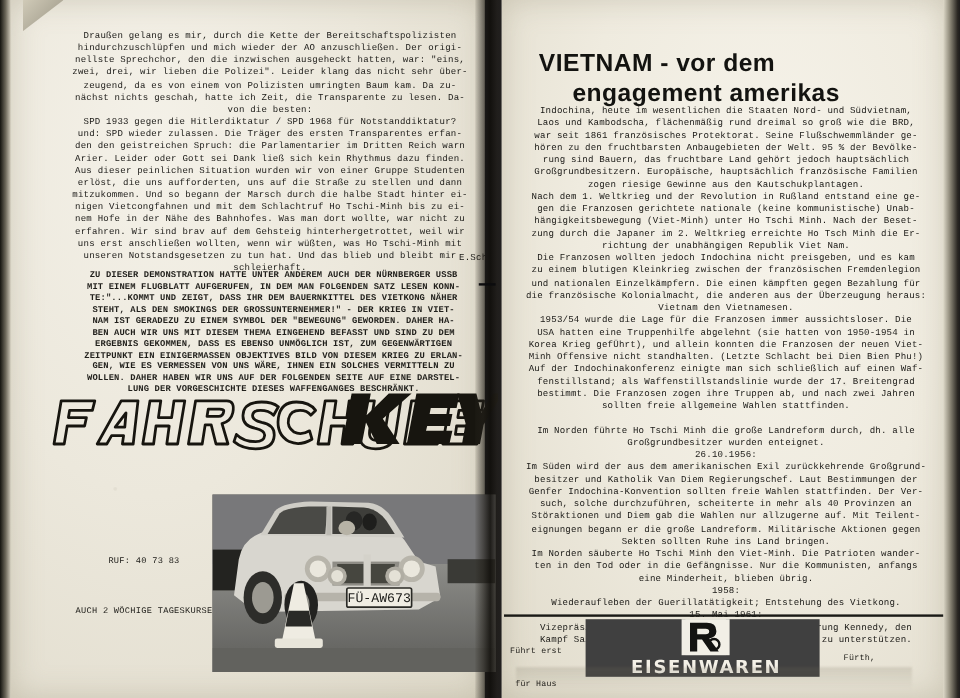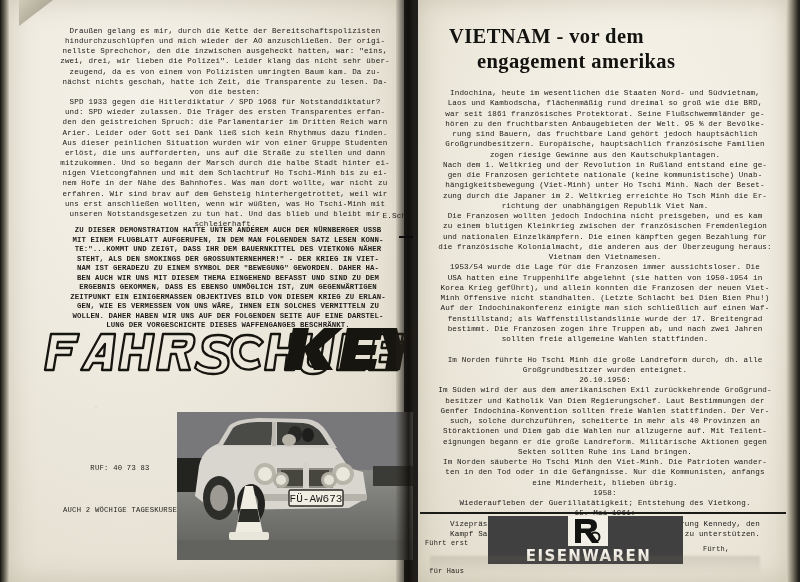--- a/index.html
+++ b/index.html
@@ -60,22 +60,22 @@
         white-space:pre-wrap;text-align:center;}
   #left-body-1{left:30px;top:26px;width:372px;font-size:7.55px;line-height:10.15px;letter-spacing:.18px;}
   #left-body-2{left:30px;top:226px;width:378px;font-size:7.35px;line-height:9.55px;letter-spacing:.1px;
      font-weight:bold;color:#201f1b;}
   .sig{position:absolute;left:30px;top:212px;width:372px;text-align:right;
      font-size:7.6px;letter-spacing:.2px;}
 
   #right-body{left:425px;top:88px;width:360px;font-size:7.6px;line-height:10.25px;letter-spacing:.14px;}
 
   
-  .headline{position:absolute;left:425px;top:24px;width:360px;
-     font-family:Liberation Serif, serif;
+  .headline{position:absolute;left:425px;top:40px;width:360px;
+     font-family:Liberation Sans, sans-serif;
      font-weight:bold;font-size:20.5px;line-height:25px;color:#131310;
      letter-spacing:.4px;}
   .hl1{display:block;padding-left:24px;}
   .hl2{display:block;padding-left:52px;}
 
   
   .ad-left{position:absolute;left:16px;top:326px;width:385px;height:256px;}
   .fs-logo{position:absolute;left:14px;top:0px;width:370px;height:50px;}
   .fs-logo svg{width:100%;height:100%;}
   .fs-addr{position:absolute;left:155px;top:52px;

